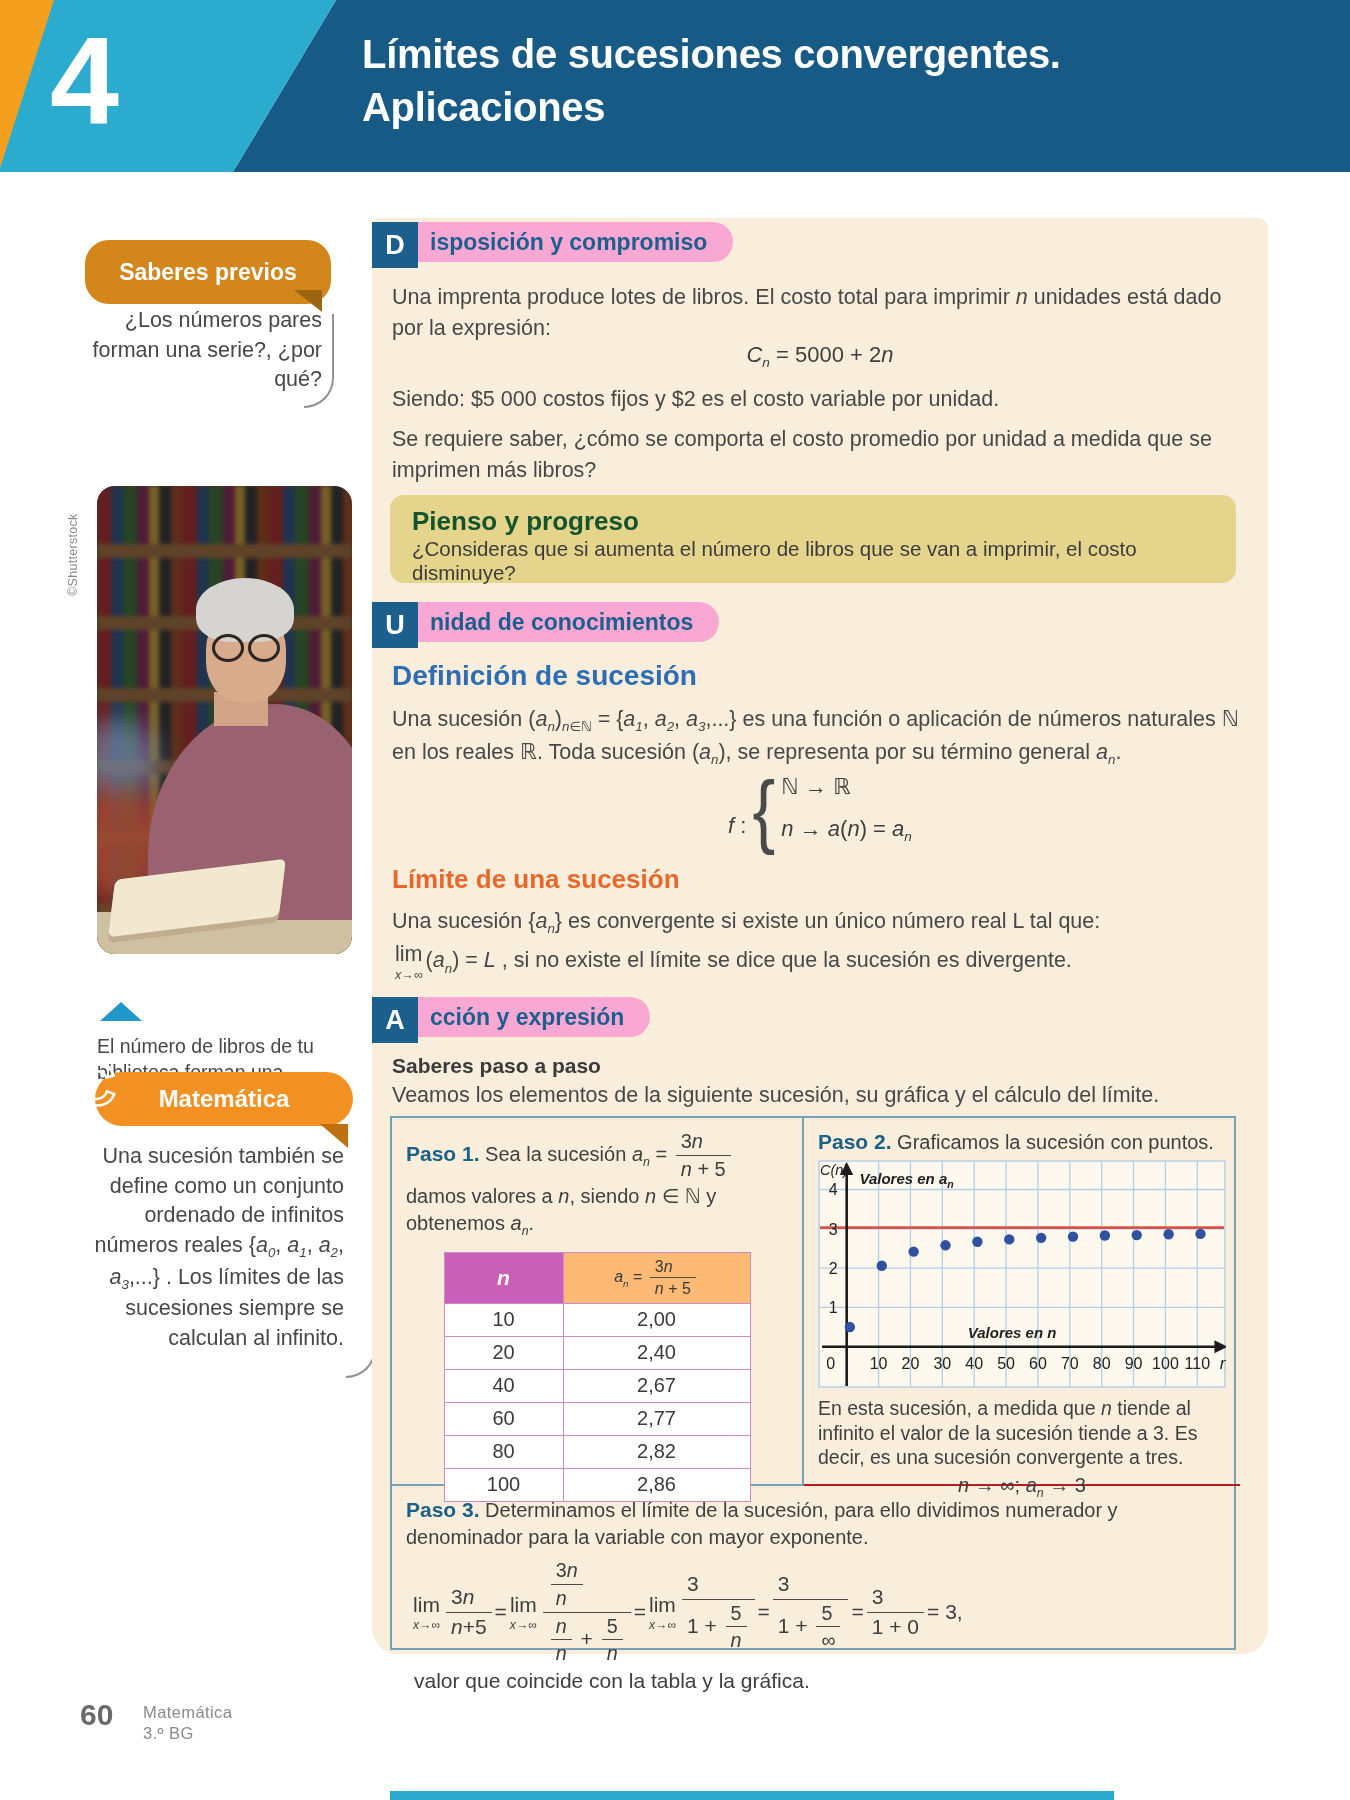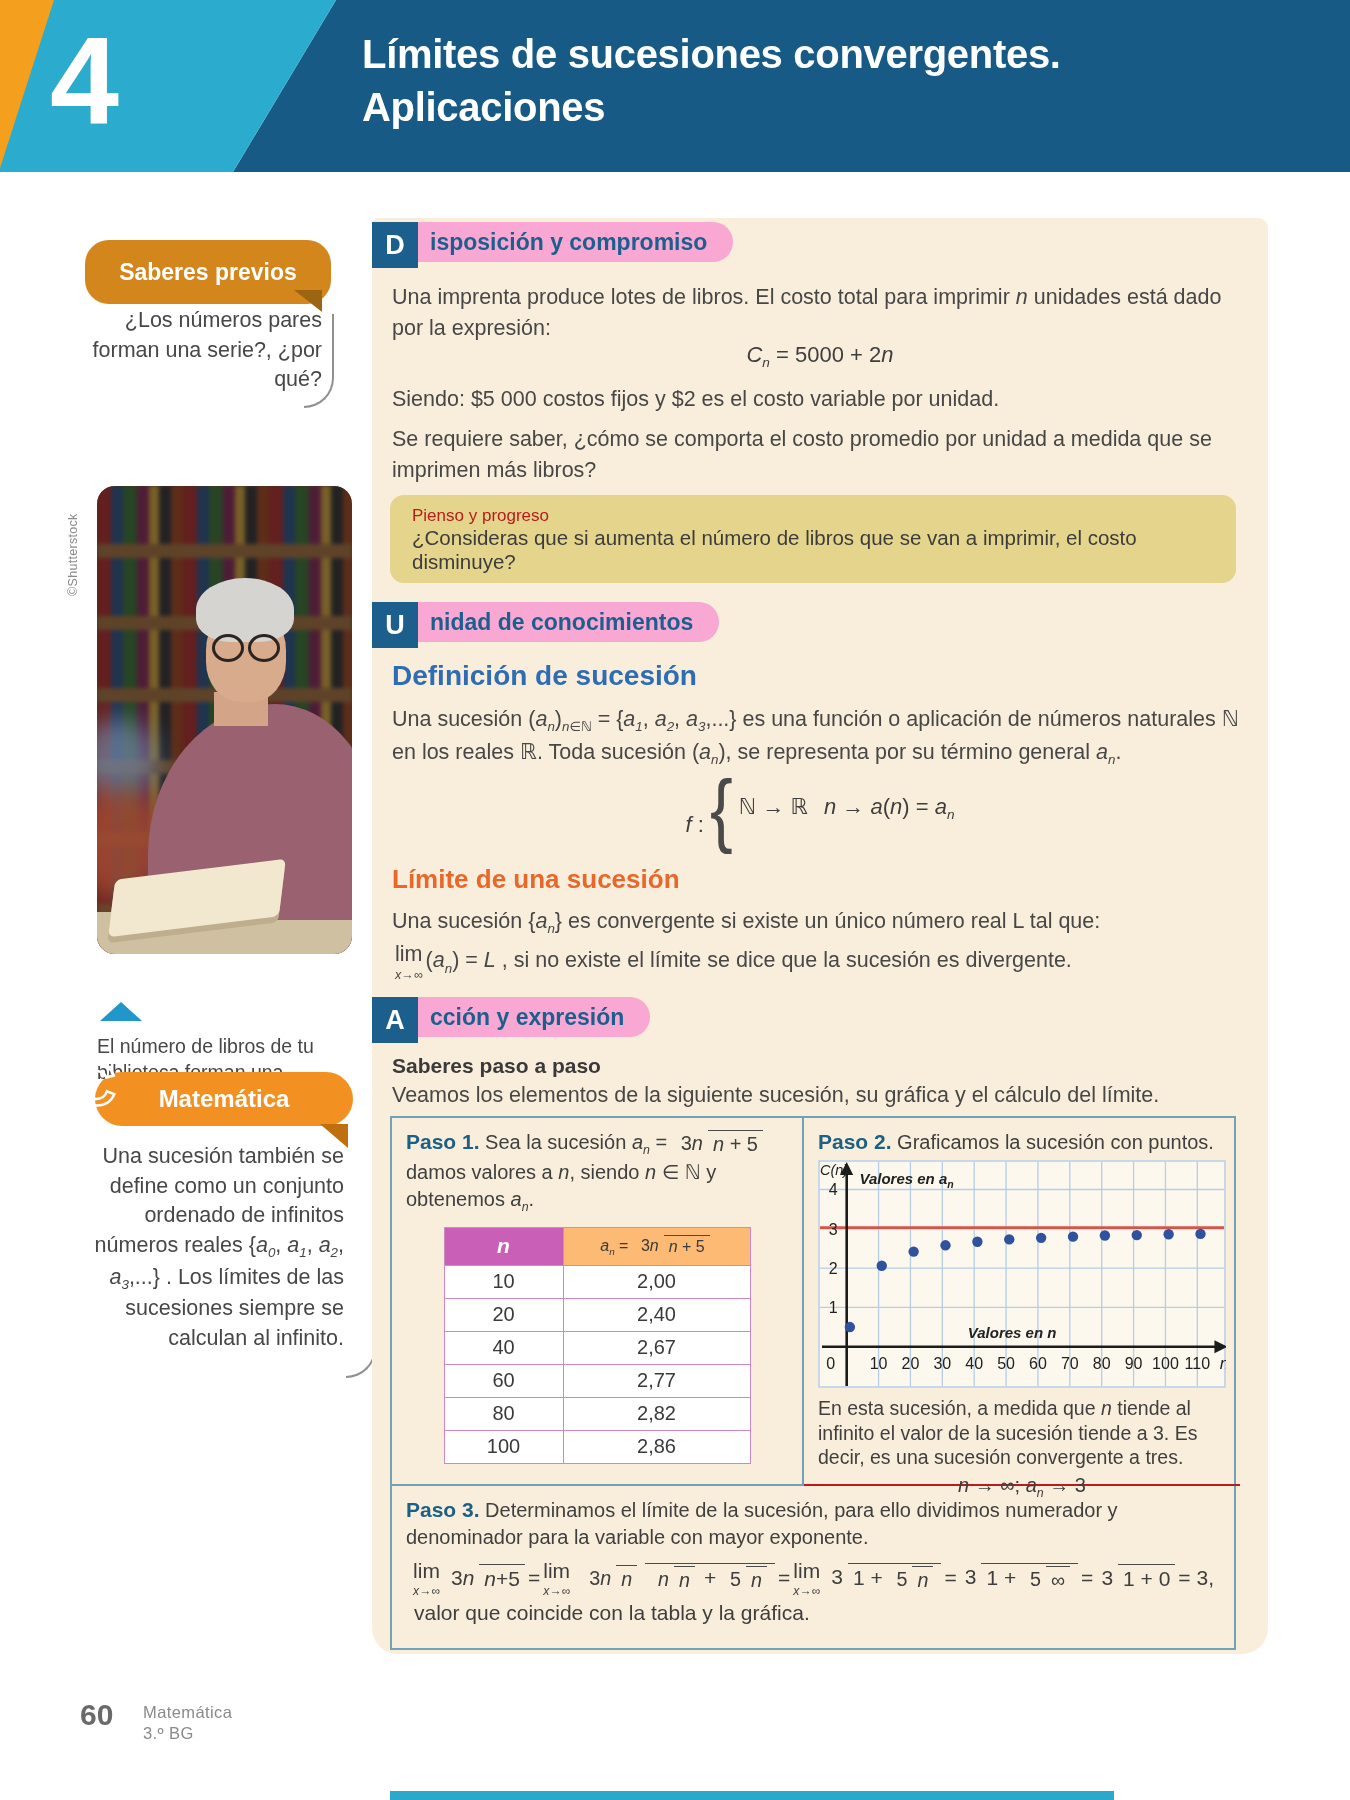--- a/index.html
+++ b/index.html
@@ -62,21 +62,21 @@
   .abs{position:absolute;}
   .sec-header{display:flex;align-items:flex-start;}
   .sec-letter{width:46px;height:46px;background:#1c5f8d;color:#fff;font-weight:700;font-size:27px;
               display:flex;align-items:center;justify-content:center;flex:0 0 auto;}
   .sec-band{height:40px;background:#f9a8d4;border-radius:0 20px 20px 0;color:#1c5f8d;font-weight:700;
             font-size:23px;line-height:40px;padding:0 26px 0 12px;white-space:nowrap;}
   .par{font-size:21.5px;line-height:1.42;color:#474747;}
   .formula-center{width:100%;text-align:center;font-size:22px;color:#3e3e3e;}
   .pienso{left:18px;top:277px;width:846px;height:88px;background:#e4d48c;border-radius:14px;
           padding:11px 22px;box-sizing:border-box;}
-  .pienso-title{color:#b91c1c;font-weight:400;font-size:17px;}
+  .pienso-title{color:#14532d;font-weight:700;font-size:26px;}
   .pienso-body{font-size:20.5px;color:#3c3c3c;}
   .h-blue{color:#2e6db4;font-weight:700;font-size:28px;}
   .h-orange{color:#e8682b;font-weight:700;font-size:26px;}
   .bold-dark{font-weight:700;color:#3a3a3a;font-size:21px;}
 
   
   #steps{left:18px;top:898px;width:846px;height:534px;border:2px solid #73a1b7;box-sizing:border-box;
          display:grid;grid-template-columns:412px 1fr;grid-template-rows:368px 1fr;}
   .cell{padding:10px 14px;box-sizing:border-box;font-size:20px;line-height:1.35;color:#3f3f3f;}
   #cell-p1{border-right:2px solid #73a1b7;border-bottom:2px solid #73a1b7;}
@@ -92,29 +92,29 @@
   .ptable td{background:#fff;font-size:20px;padding:2.5px 0;color:#3a3a3a;}
 
   
   #chart{display:block;margin:4px auto 0;background:#fcf8ee;}
   .p2-text{font-size:19.5px;line-height:1.26;margin-top:8px;}
   .p2-formula{text-align:center;font-size:20px;margin-top:2px;color:#3e3e3e;}
 
   
   .m-var{font-style:italic;}
   sub.m-sub{font-size:.62em;font-style:italic;}
-  .m-frac{display:inline-flex;flex-direction:row;vertical-align:middle;text-align:right;margin:0 3px;}
+  .m-frac{display:inline-flex;flex-direction:column;vertical-align:middle;text-align:left;margin:0 3px;}
   .m-num{padding:0 5px;}
   .m-den{border-top:1.6px solid #4a4a4a;padding:0 5px;}
   .m-frac .m-frac{font-size:.94em;}
   .m-lim{display:inline-flex;flex-direction:column;text-align:center;vertical-align:middle;margin:0 3px;}
   .m-lim-under{font-size:.58em;font-style:italic;margin-top:-3px;}
   .m-cases{display:inline-flex;align-items:center;text-align:left;}
   .m-brace{font-size:3.1em;font-weight:300;transform:scaleY(1.2);line-height:1;color:#4a4a4a;}
-  .m-case-rows{display:flex;flex-direction:row;gap:16px;margin-left:6px;}
+  .m-case-rows{display:flex;flex-direction:column;gap:16px;margin-left:6px;}
   #f-def{font-size:22px;color:#3e3e3e;}
   #p3-chain{font-size:21px;color:#3e3e3e;margin-top:6px;padding-left:4px;display:flex;align-items:center;flex-wrap:wrap;}
   #p3-chain .m-plain{margin-left:4px;}
 
   
   #pg-num{position:absolute;left:80px;top:1698px;font-size:30px;font-weight:700;color:#6a6a6a;}
   #pg-meta{position:absolute;left:143px;top:1702px;font-size:16.5px;color:#8a8a8a;line-height:1.3;letter-spacing:.4px;}
   #bottom-strip{position:absolute;left:390px;top:1791px;width:724px;height:9px;background:#2aa9cd;}
 </style>
 </head>

